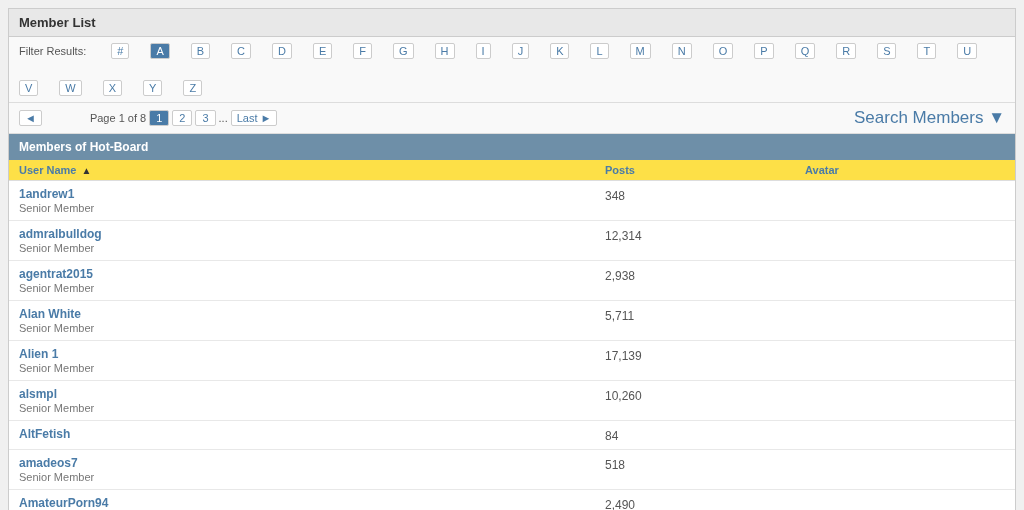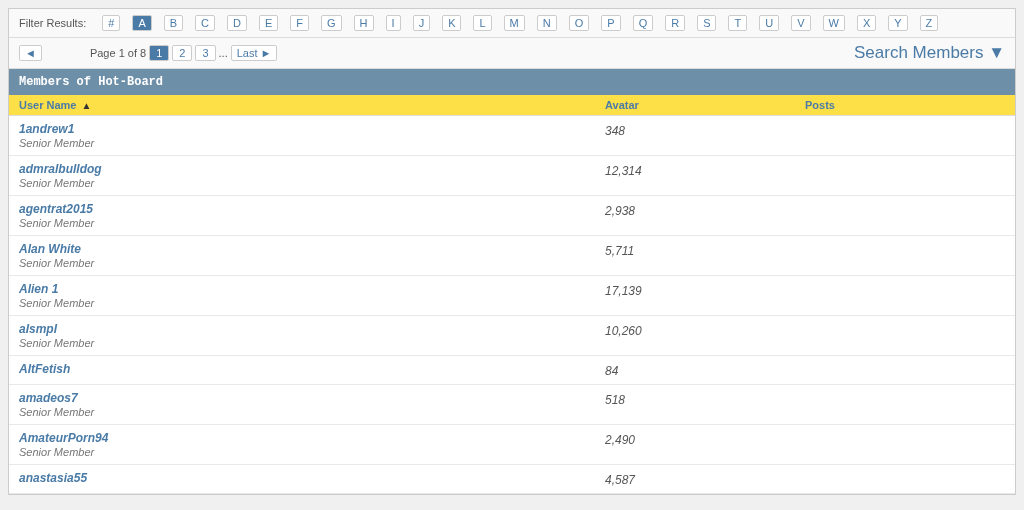--- a/index.html
+++ b/index.html
@@ -22,21 +22,21 @@
       font-size: 13px;
       font-weight: bold;
       color: #333;
     }
     .filter-bar {
       display: flex;
       align-items: center;
       padding: 6px 10px;
       border-bottom: 1px solid #ddd;
       background: #f9f9f9;
-      gap: 12px;
+      gap: 21px;
       flex-wrap: wrap;
     }
     .filter-label {
       color: #555;
       font-size: 11px;
       margin-right: 4px;
     }
     .filter-btn {
       display: inline-block;
       padding: 1px 5px;
@@ -100,21 +100,20 @@
       font-size: 17px;
       cursor: pointer;
       text-decoration: none;
     }
     .section-header {
       background: #6e8fa8;
       color: #fff;
       padding: 6px 10px;
       font-size: 12px;
       font-weight: bold;
-      font-family: Liberation Mono, monospace;
     }
     .table-header {
       display: grid;
       grid-template-columns: 1fr 200px 200px;
       padding: 4px 10px;
       background: #fde047;
       border-bottom: 1px solid #ddd;
     }
     .table-header-cell {
       font-size: 11px;
@@ -126,21 +125,20 @@
       color: #333;
       font-size: 10px;
       margin-left: 2px;
     }
     .member-row {
       display: grid;
       grid-template-columns: 1fr 200px 200px;
       padding: 6px 10px;
       border-bottom: 1px solid #e8e8e8;
       align-items: start;
-      font-style: italic;
     }
     .member-name {
       color: #4a7ba7;
       font-size: 12px;
       font-weight: bold;
       cursor: pointer;
       text-decoration: none;
     }
     .member-role {
       font-size: 11px;
@@ -154,20 +152,21 @@
     }
     .member-avatar {
       font-size: 12px;
       color: #555;
     }
   </style>
 </head>
 <body>
 
 <div class="page-wrapper">
+  <div class="page-title">Member List</div>
 
   <div class="filter-bar">
     <span class="filter-label">Filter Results:</span>
     <button class="filter-btn">#</button>
     <button class="filter-btn active">A</button>
     <button class="filter-btn">B</button>
     <button class="filter-btn">C</button>
     <button class="filter-btn">D</button>
     <button class="filter-btn">E</button>
     <button class="filter-btn">F</button>
@@ -212,22 +211,22 @@
     </div>
   </div>
 
   <div class="section-header">Members of Hot-Board</div>
 
   <div class="table-header">
     <div class="table-header-cell">
       <span>User Name</span>
       <span class="sort-arrow">▲</span>
     </div>
+    <div class="table-header-cell">Posts</div>
     <div class="table-header-cell">Avatar</div>
-    <div class="table-header-cell">Posts</div>
   </div>
 
   <div id="members-list">
       <div class="member-row">
       <div>
         <a class="member-name">1andrew1</a>
         <div class="member-role">Senior Member</div>
       </div>
       <div class="member-posts">348</div>
       <div class="member-avatar"></div>

